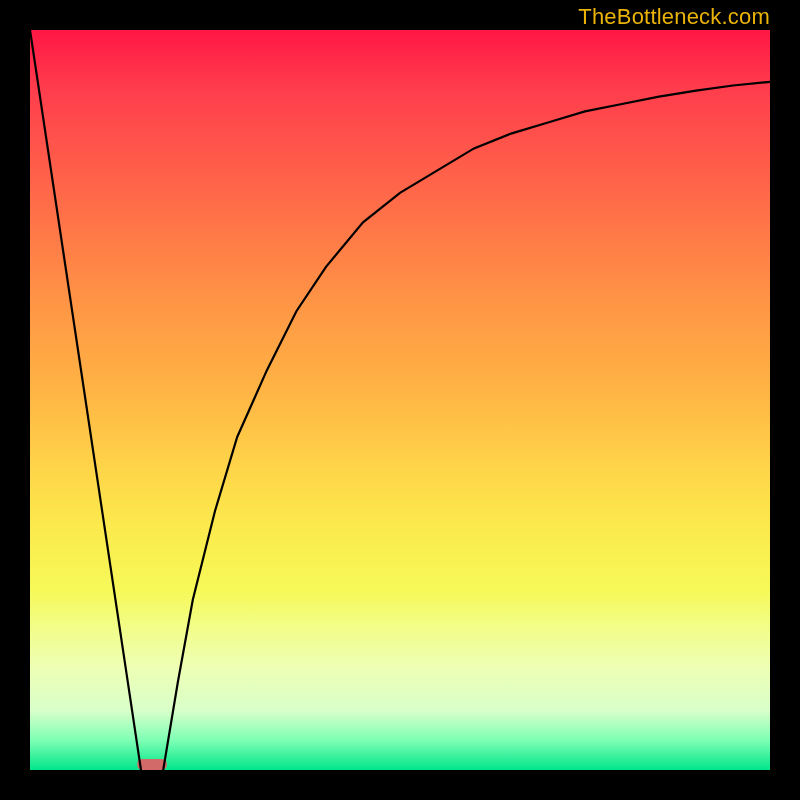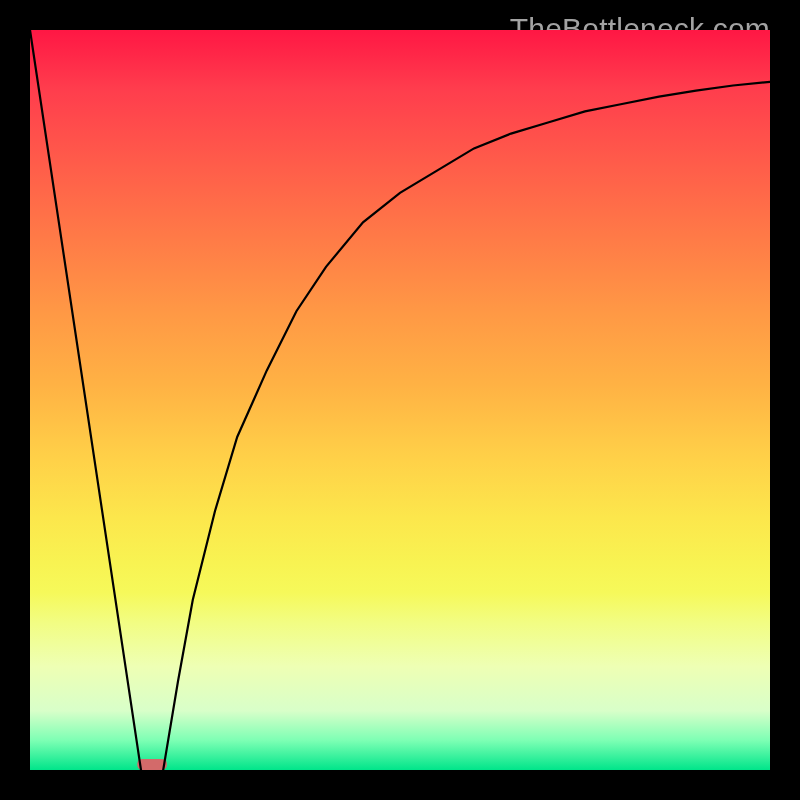--- a/index.html
+++ b/index.html
@@ -53,24 +53,23 @@
     position: absolute;
     left: 0;
     top: 0;
     width: 100%;
     height: 100%;
   }
   .watermark {
     position: absolute;
     top: 4px;
     right: 30px;
-    color: #a3a3a3;
-    font-size: 30px;
+    color: #eab308;
+    font-size: 22px;
     letter-spacing: 0.2px;
-    margin-top: 8px;
   }
 </style>
 </head>
 <body>
 
 <div class="frame">
 
   <div class="watermark">TheBottleneck.com</div>
 
   <div class="plot-area">

